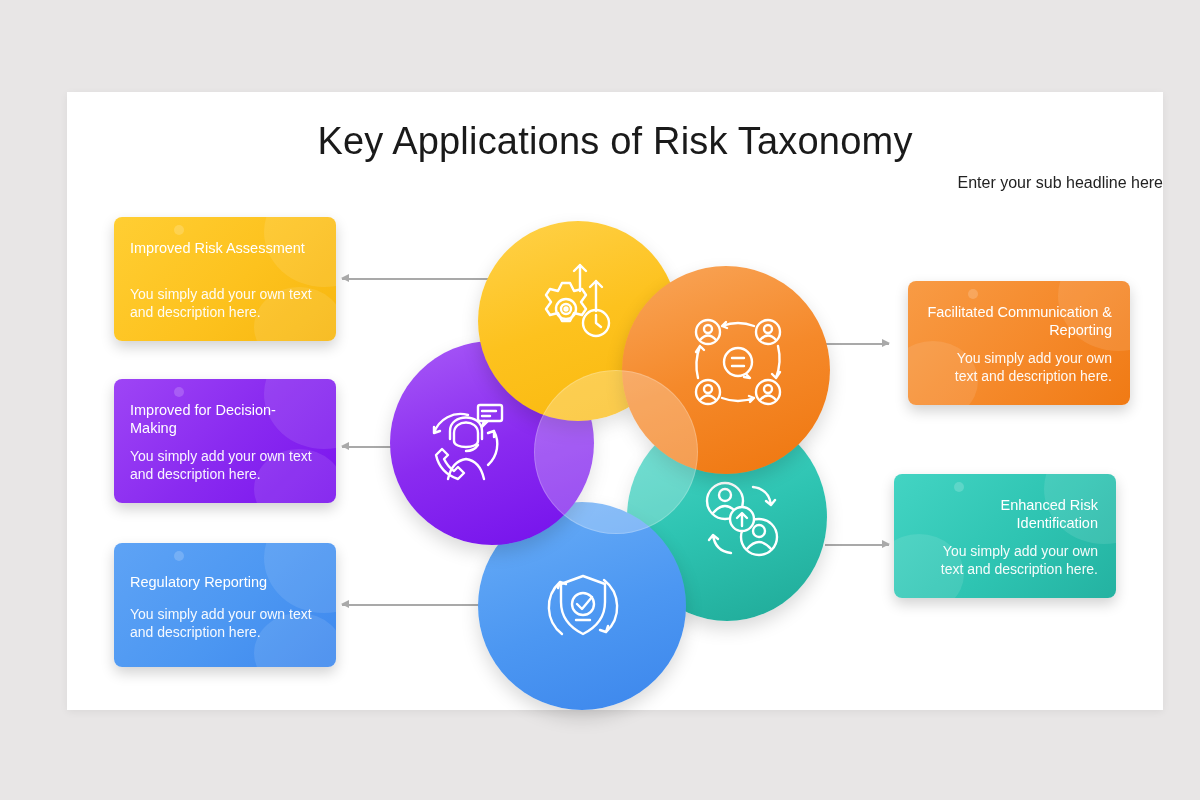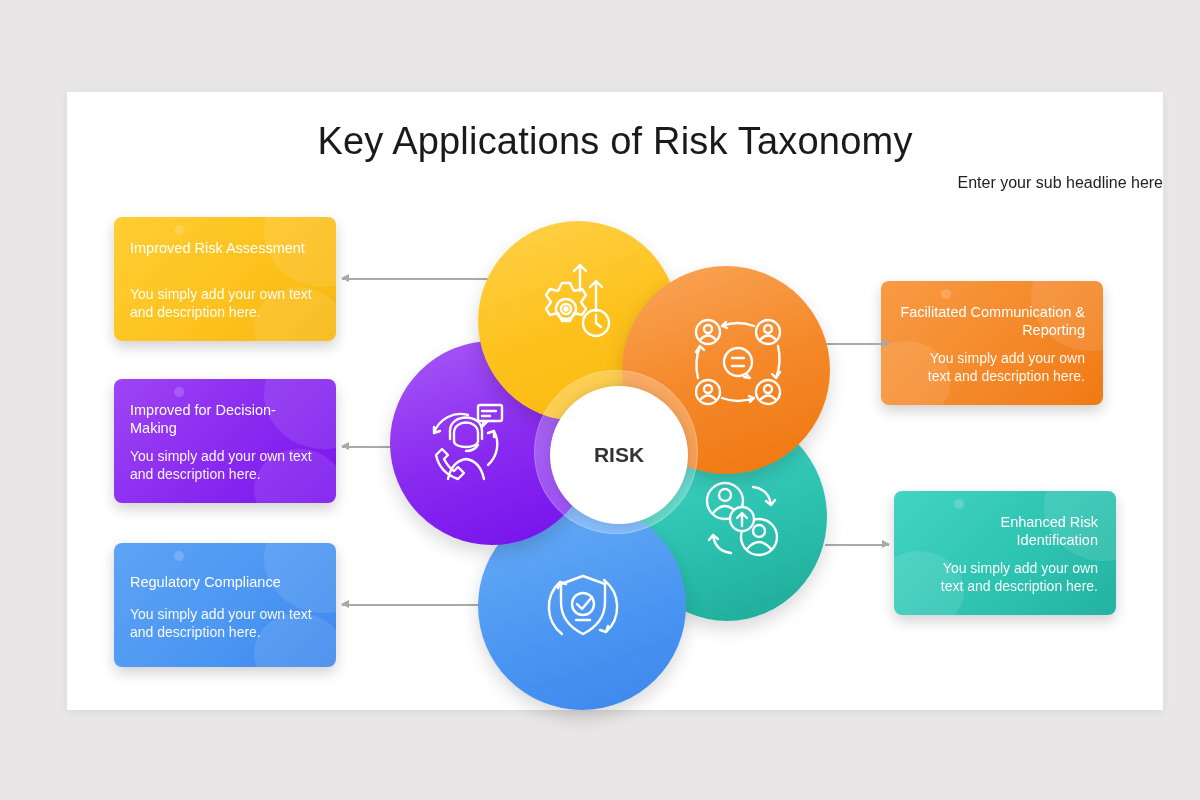--- a/index.html
+++ b/index.html
@@ -74,33 +74,33 @@
     <div class="blob1" style="width:90px;height:80px;left:140px;top:70px;"></div>
     <div class="dot"></div>
     <div class="ctitle">Improved for Decision-Making</div>
     <div class="cdesc" style="top:68px;">You simply add your own text and description here.</div>
   </div>
 
   <div class="card left" style="left:47px; top:451px; background:linear-gradient(135deg,#5EA3F5 0%,#4C97F2 55%,#3E88EE 100%);">
     <div class="blob1" style="width:120px;height:110px;left:150px;top:-40px;"></div>
     <div class="blob1" style="width:90px;height:80px;left:140px;top:70px;"></div>
     <div class="dot"></div>
-    <div class="ctitle" style="top:30px;">Regulatory Compliance</div>
+    <div class="ctitle" style="top:30px;">Regulatory Reporting</div>
     <div class="cdesc" style="top:62px;">You simply add your own text and description here.</div>
   </div>
 
-  <div class="card right" style="left:814px; top:189px; background:linear-gradient(135deg,#F89B45 0%,#F5892A 55%,#F07A14 100%);">
+  <div class="card right" style="left:841px; top:189px; background:linear-gradient(135deg,#F89B45 0%,#F5892A 55%,#F07A14 100%);">
     <div class="blob1" style="width:120px;height:110px;left:150px;top:-40px;"></div>
     <div class="blob1" style="width:90px;height:80px;left:-20px;top:60px;"></div>
     <div class="dot"></div>
     <div class="ctitle" style="top:22px;">Facilitated Communication &amp; Reporting</div>
     <div class="cdesc" style="top:68px; left:36px;">You simply add your own text and description here.</div>
   </div>
 
-  <div class="card right" style="left:827px; top:399px; background:linear-gradient(135deg,#43D4C3 0%,#2EC4B2 55%,#24B2A1 100%);">
+  <div class="card right" style="left:827px; top:382px; background:linear-gradient(135deg,#43D4C3 0%,#2EC4B2 55%,#24B2A1 100%);">
     <div class="blob1" style="width:120px;height:110px;left:150px;top:-40px;"></div>
     <div class="blob1" style="width:90px;height:80px;left:-20px;top:60px;"></div>
     <div class="dot"></div>
     <div class="ctitle" style="top:22px; left:90px;">Enhanced Risk Identification</div>
     <div class="cdesc" style="top:68px; left:36px;">You simply add your own text and description here.</div>
   </div>
 
   <div class="arrow left-pt" style="left:275px; top:186px; width:150px;"></div>
   <div class="arrow left-pt" style="left:275px; top:354px; width:60px;"></div>
   <div class="arrow left-pt" style="left:275px; top:512px; width:160px;"></div>
@@ -178,16 +178,13 @@
         <path d="M40 42 h12 M40 50 h12"></path>
         <path d="M54 58 l4 4 l-6 -1"></path>
       <path d="M62 10 q-16 -6 -32 0 M34 6 l-4 4 l5 2"></path>
       <path d="M86 30 q4 16 -2 32 M88 56 l-4 6 l-4 -4"></path>
       <path d="M30 82 q16 6 32 0 M58 86 l4 -4 l-5 -2"></path>
       <path d="M6 62 q-4 -16 2 -32 M4 36 l4 -6 l4 4"></path>
     </svg>
   </div>
 
   <div class="hub-ring"></div>
-  <div class="hub">
-    <span>RISK</span>
-  </div>
 </div>
 
 </body></html>

